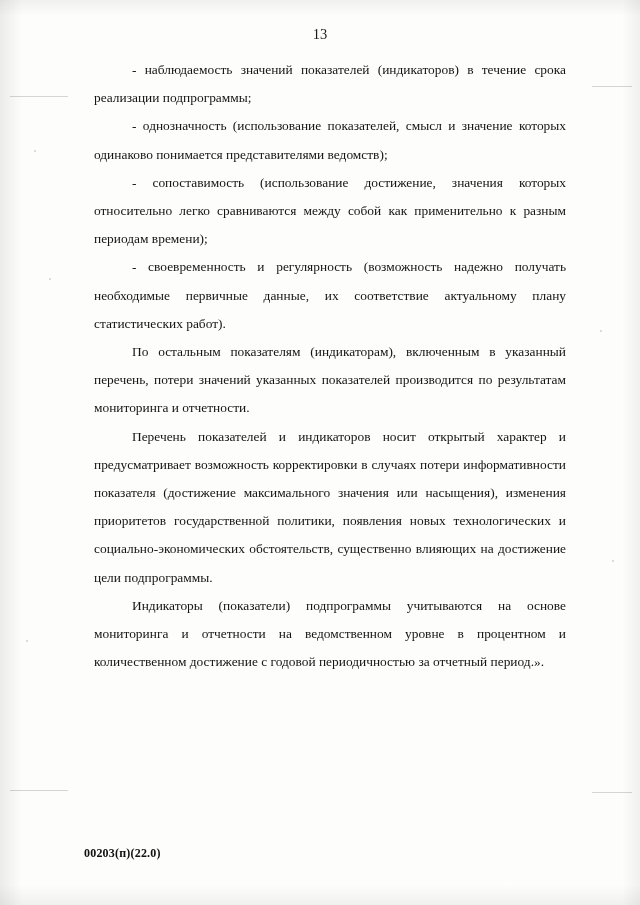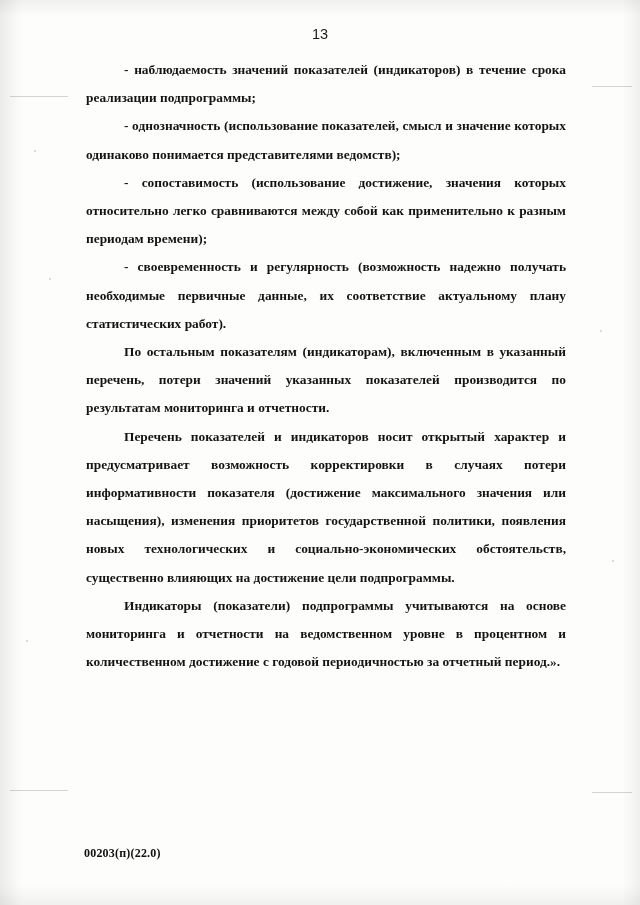--- a/index.html
+++ b/index.html
@@ -50,40 +50,39 @@
     pointer-events: none;
   }
 
   .page-number {
     position: absolute;
     top: 26px;
     left: 0;
     width: 100%;
     text-align: center;
     font-size: 14.5px;
-    font-family: Liberation Sans, sans-serif;
+    font-family: Liberation Serif, serif;
     color: #1a1a1a;
   }
 
   .body-text {
     position: absolute;
     top: 56px;
     left: 78px;
     width: 488px;
     font-size: 13.4px;
     line-height: 28.2px;
     text-align: justify;
     color: #141414;
   }
   .body-text p {
-    margin: 0 0 0 8px;
+    margin: 0 0 0 16px;
     text-indent: 38px;
     text-align: justify;
     text-justify: inter-word;
-    font-weight: bold;
   }
 
   .footer-code {
     position: absolute;
     left: 84px;
     top: 846px;
     font-size: 12px;
     font-weight: bold;
     font-family: "Liberation Serif", serif;
     color: #111111;

